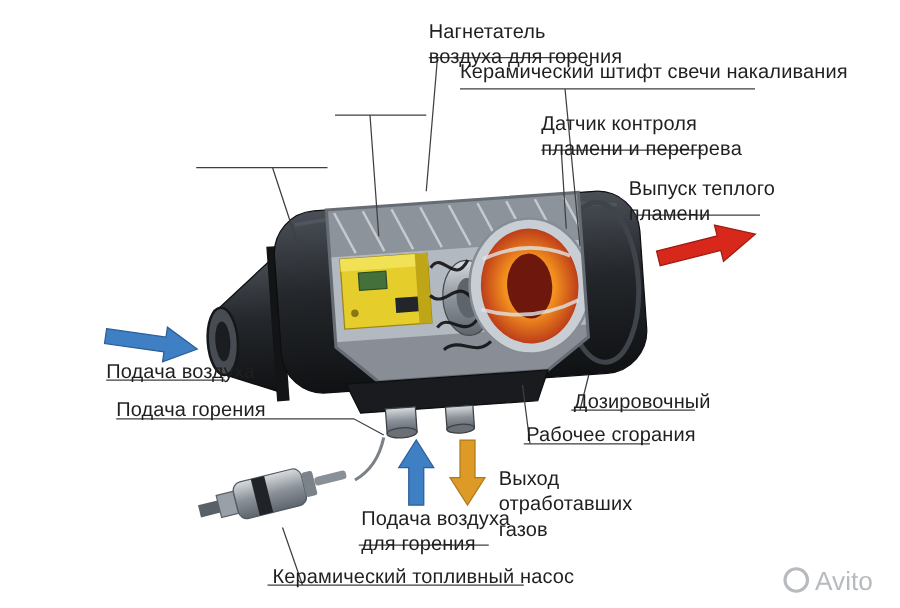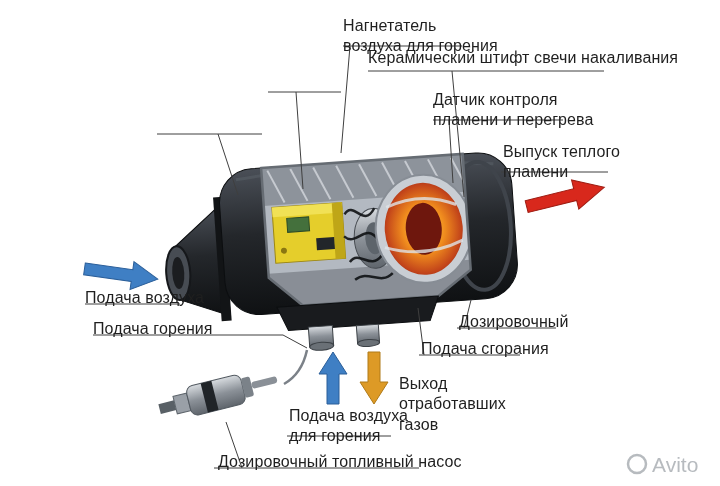--- a/index.html
+++ b/index.html
@@ -157,21 +157,21 @@
   <div class="lbl" style="left:343px;top:16px">Нагнетатель
 воздуха для горения</div>
   <div class="lbl" style="left:368px;top:48px">Керамический штифт свечи накаливания</div>
   <div class="lbl" style="left:433px;top:90px">Датчик контроля
 пламени и перегрева</div>
   <div class="lbl" style="left:503px;top:142px">Выпуск теплого
 пламени</div>
   <div class="lbl" style="left:85px;top:288px">Подача воздуха</div>
   <div class="lbl" style="left:93px;top:319px">Подача горения</div>
   <div class="lbl" style="left:459px;top:312px">Дозировочный</div>
-  <div class="lbl" style="left:421px;top:339px">Подача сгорания</div>
+  <div class="lbl" style="left:421px;top:339px">Рабочее сгорания</div>
   <div class="lbl" style="left:399px;top:374px">Выход
 отработавших
 газов</div>
   <div class="lbl" style="left:289px;top:406px">Подача воздуха
 для горения</div>
-  <div class="lbl" style="left:218px;top:452px">Дозировочный топливный насос</div>
+  <div class="lbl" style="left:218px;top:452px">Керамический топливный насос</div>
 
 </div>
 
 </body></html>

